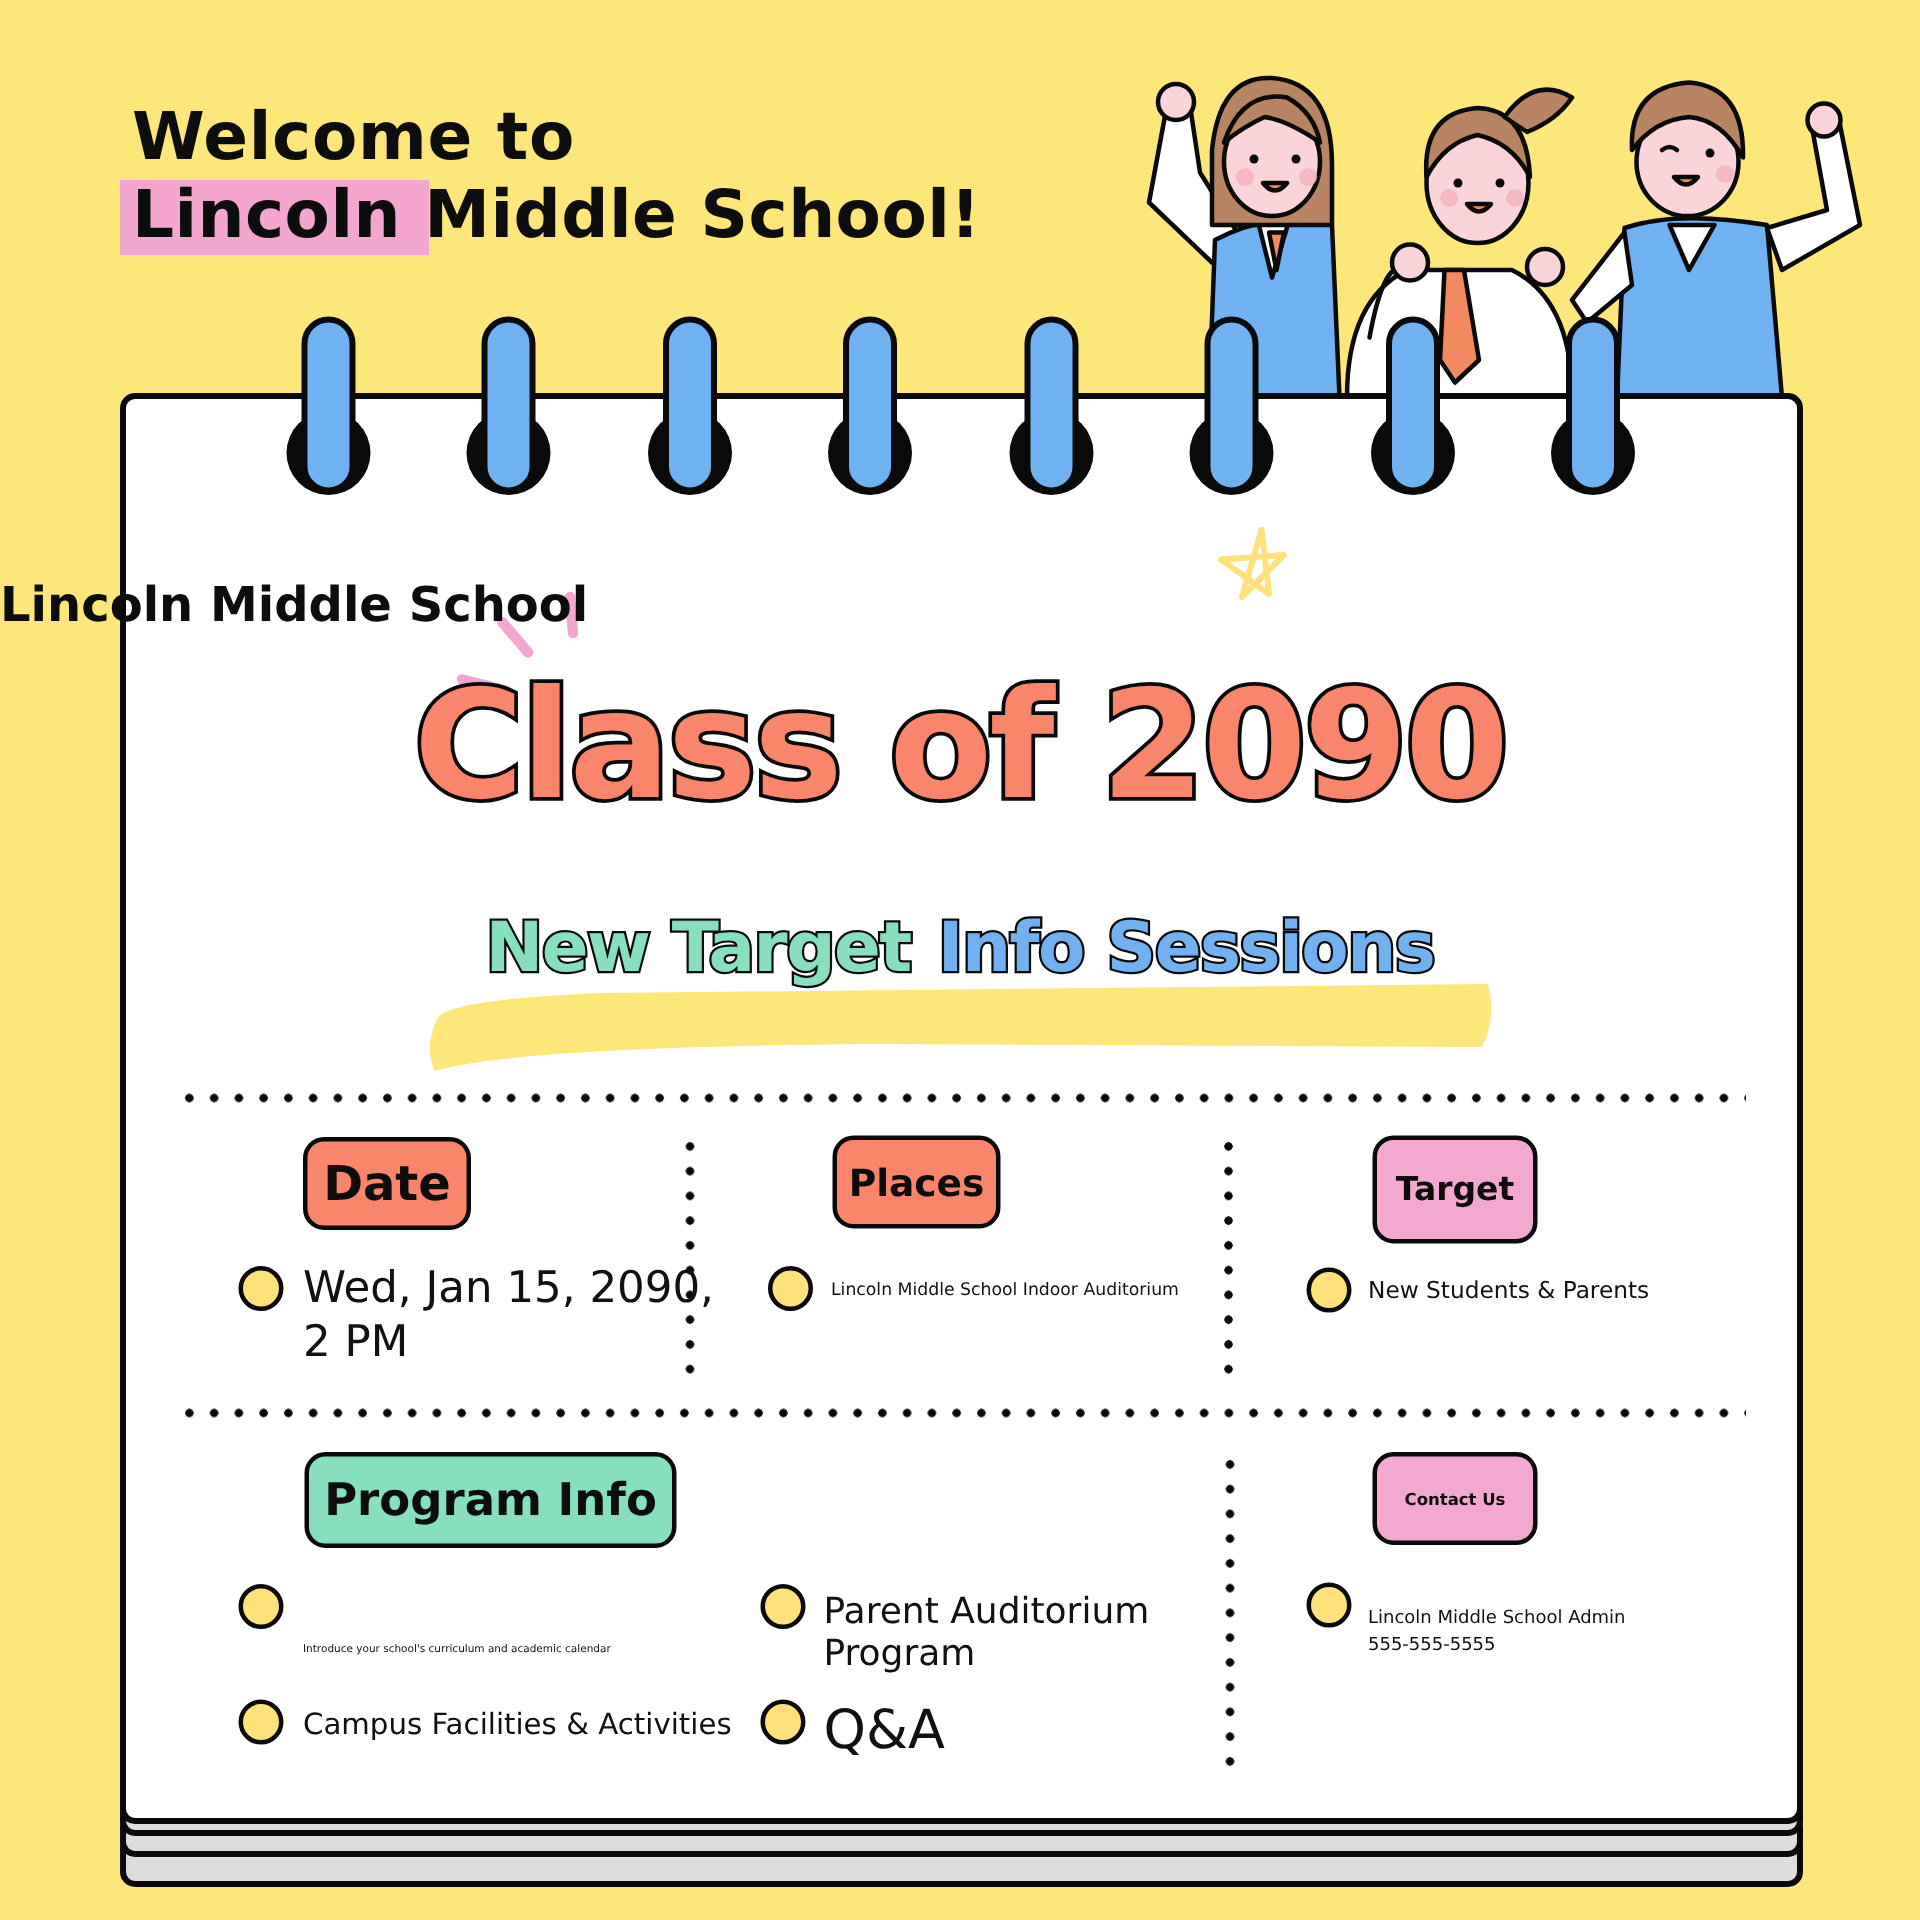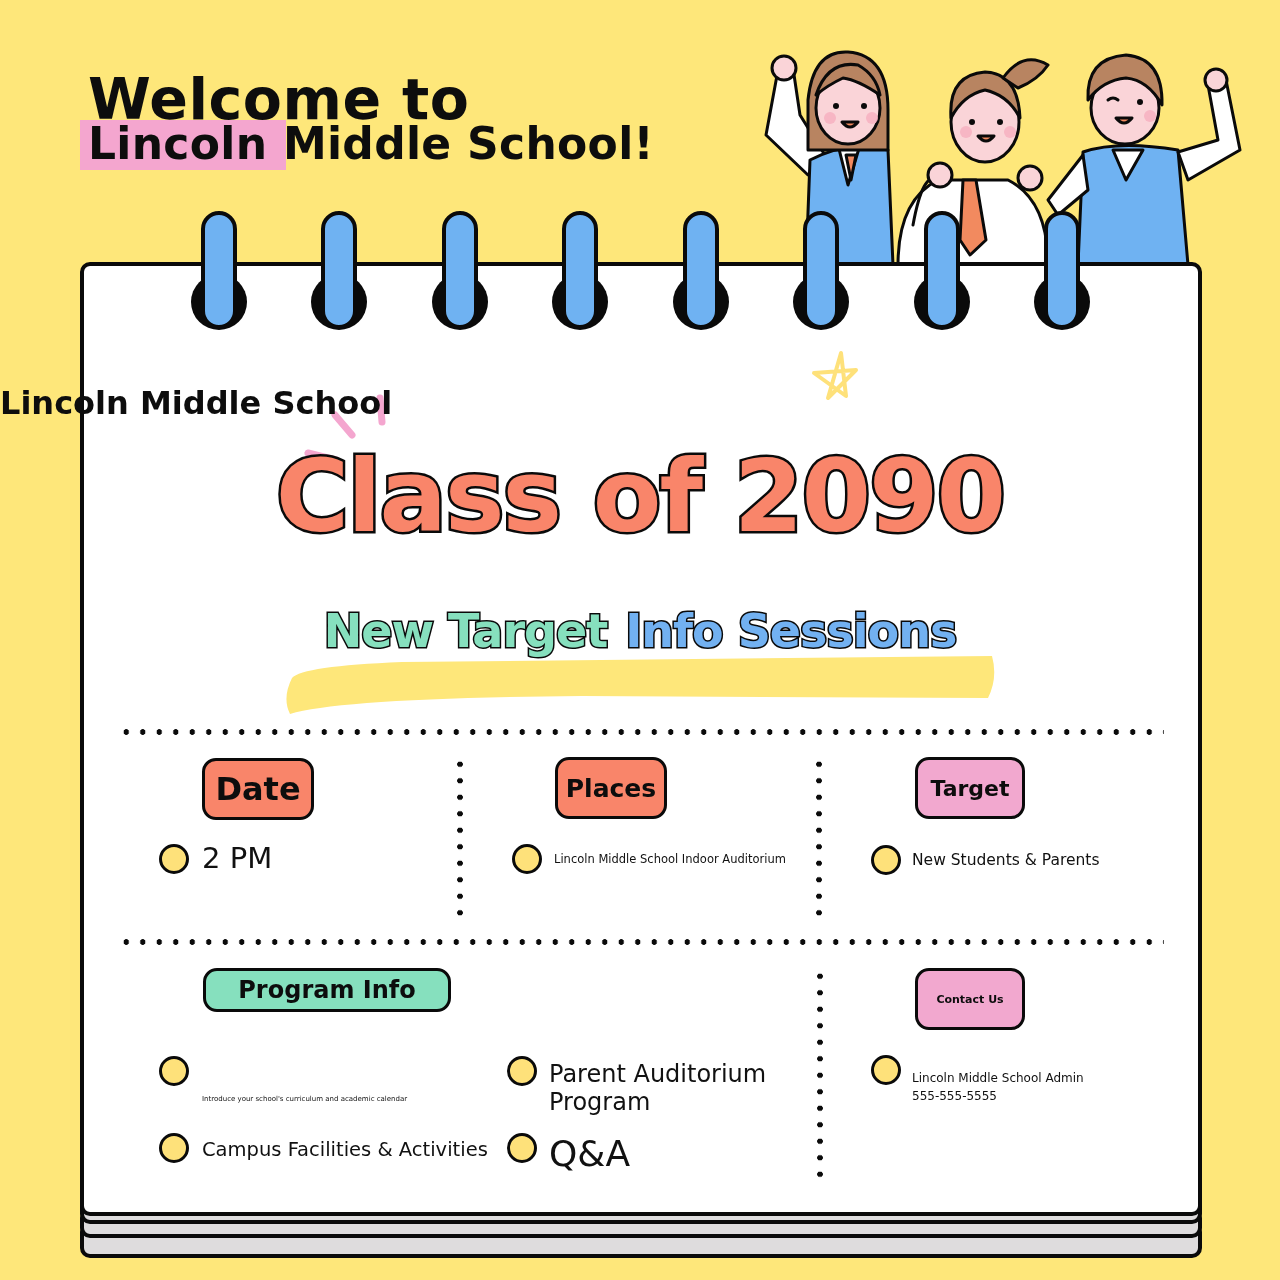--- a/index.html
+++ b/index.html
@@ -6,21 +6,21 @@
   html, body { width: 1280px; height: 1280px; overflow: hidden; }
   body {
     background: #FEE77A;
     font-family: "DejaVu Sans", sans-serif;
     position: relative;
     color: #111;
   }
   .abs { position: absolute; }
 
   
-  .welcome-1 { left: 88px; top: 66px; font-size: 57px; font-weight: bold; letter-spacing: 0.5px; color: #0d0d0d; }
+  .welcome-1 { left: 88px; top: 66px; font-size: 44px; font-weight: bold; letter-spacing: 0.5px; color: #0d0d0d; }
   .welcome-2-wrap { left: 80px; top: 118px; height: 52px; }
   .welcome-hl { position: absolute; left: 0; top: 2px; width: 206px; height: 50px; background: #F4A6CF; }
   .welcome-2 { position: relative; left: 8px; font-size: 44px; font-weight: bold; color: #0d0d0d; white-space: nowrap; letter-spacing: 0.3px; }
 
   
   .kids { left: 748px; top: 40px; width: 500px; height: 230px; }
 
   
   .page-stack { left: 80px; width: 1122px; border: 4px solid #0a0a0a; border-radius: 10px; background: #DEDCDD; }
   .page-main {
@@ -177,32 +177,33 @@
 
 <div class="abs hdots" style="left:118px; top:729px; width:1046px;"></div>
 <div class="abs hdots" style="left:118px; top:939px; width:1046px;"></div>
 <div class="abs vdots" style="left:457px; top:756px; height:160px;"></div>
 <div class="abs vdots" style="left:816px; top:756px; height:160px;"></div>
 <div class="abs vdots" style="left:817px; top:968px; height:210px;"></div>
 
 <div class="abs tag tag-orange" style="left:158px; top:758px; width:112px; height:62px; font-size:32px;">Date</div>
 <div class="abs bullet" style="left:159px; top:844px;"></div>
 <div class="abs txt" style="left:202px; top:840px; font-size:29px; line-height:36px;">
+  <div>Wed, Jan 15, 2090,</div>
   <div>2 PM</div>
 </div>
 
 <div class="abs tag tag-orange" style="left:511px; top:757px; width:112px; height:62px; font-size:25px;">Places</div>
 <div class="abs bullet" style="left:512px; top:844px;"></div>
 <div class="abs txt" style="left:554px; top:852px; font-size:11.5px;">Lincoln Middle School Indoor Auditorium</div>
 
-<div class="abs tag tag-pink" style="left:871px; top:757px; width:110px; height:62px; font-size:22px;">Target</div>
+<div class="abs tag tag-pink" style="left:871px; top:757px; width:110px; height:72px; font-size:22px;">Target</div>
 <div class="abs bullet" style="left:871px; top:845px;"></div>
 <div class="abs txt" style="left:912px; top:851px; font-size:15.5px;">New Students &amp; Parents</div>
 
-<div class="abs tag tag-green" style="left:159px; top:968px; width:248px; height:44px; font-size:24px;">Program Info</div>
+<div class="abs tag tag-green" style="left:159px; top:968px; width:248px; height:64px; font-size:30px;">Program Info</div>
 
 <div class="abs bullet" style="left:159px; top:1056px;"></div>
 <div class="abs txt" style="left:202px; top:1095px; font-size:7px;">Introduce your school's curriculum and academic calendar</div>
 
 <div class="abs bullet" style="left:159px; top:1133px;"></div>
 <div class="abs txt" style="left:202px; top:1138px; font-size:19.5px;">Campus Facilities &amp; Activities</div>
 
 <div class="abs bullet" style="left:507px; top:1056px;"></div>
 <div class="abs txt" style="left:549px; top:1060px; font-size:24px; line-height:28px;">
   <div>Parent Auditorium</div>

